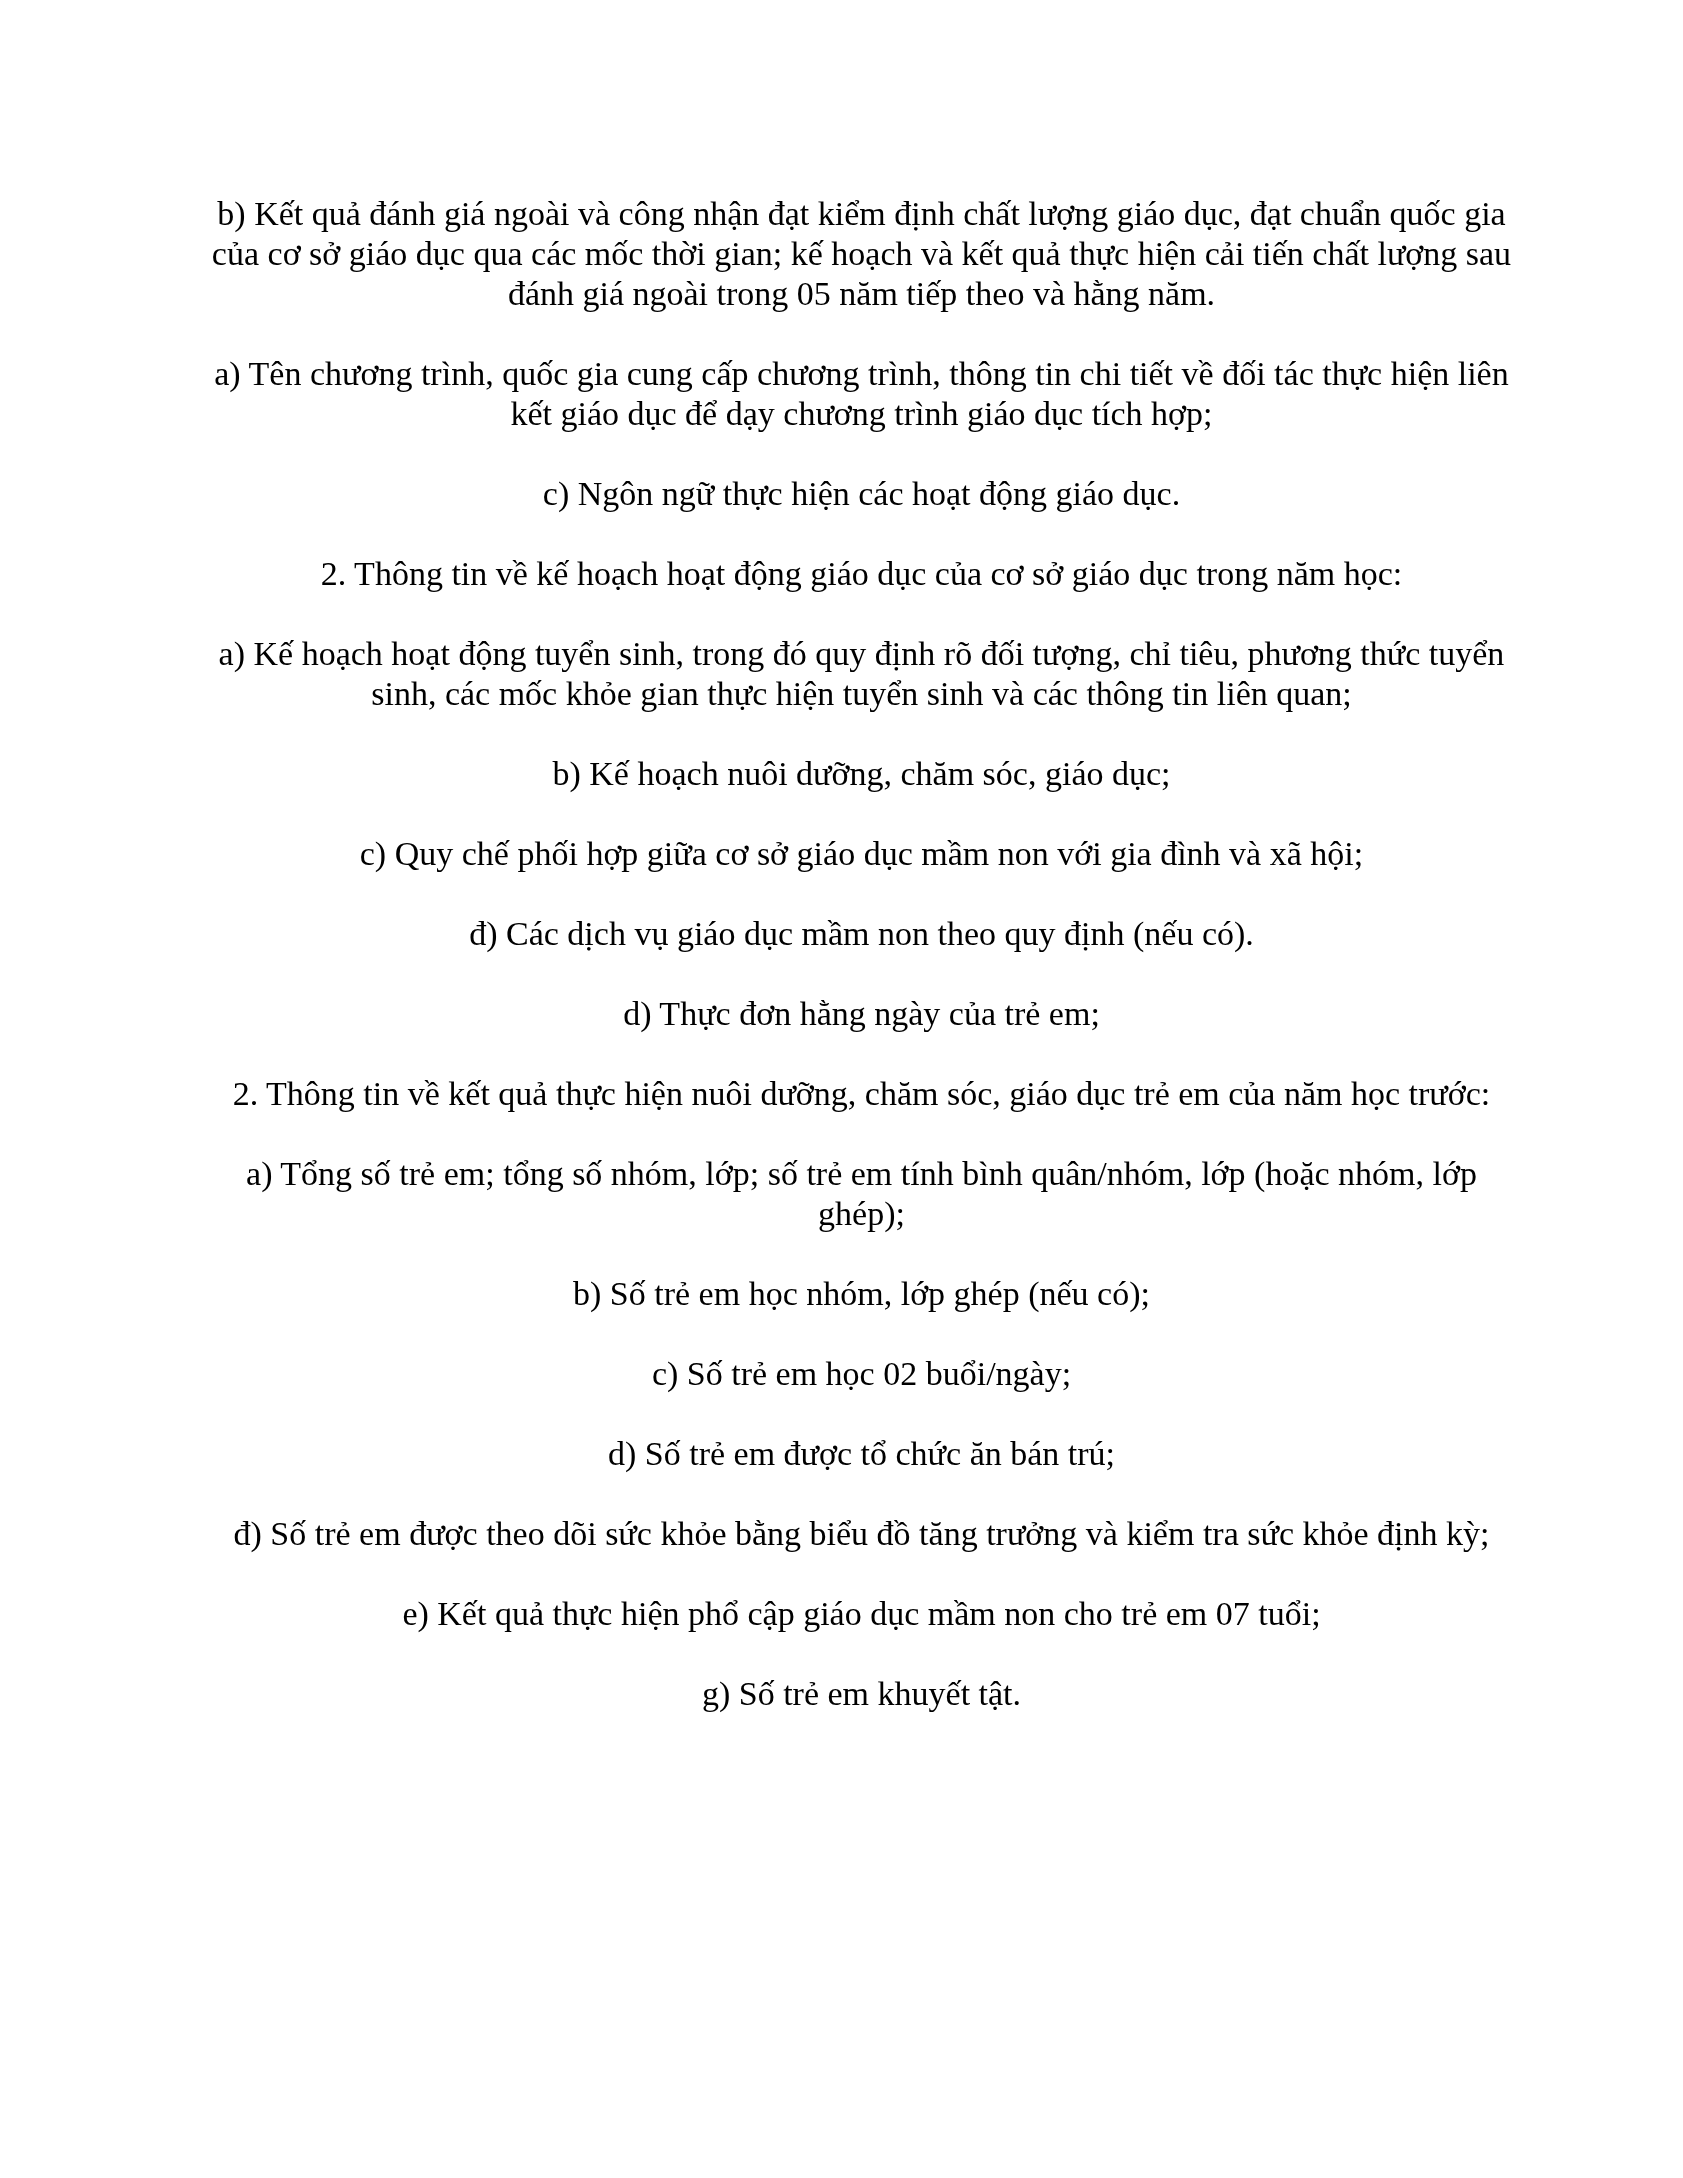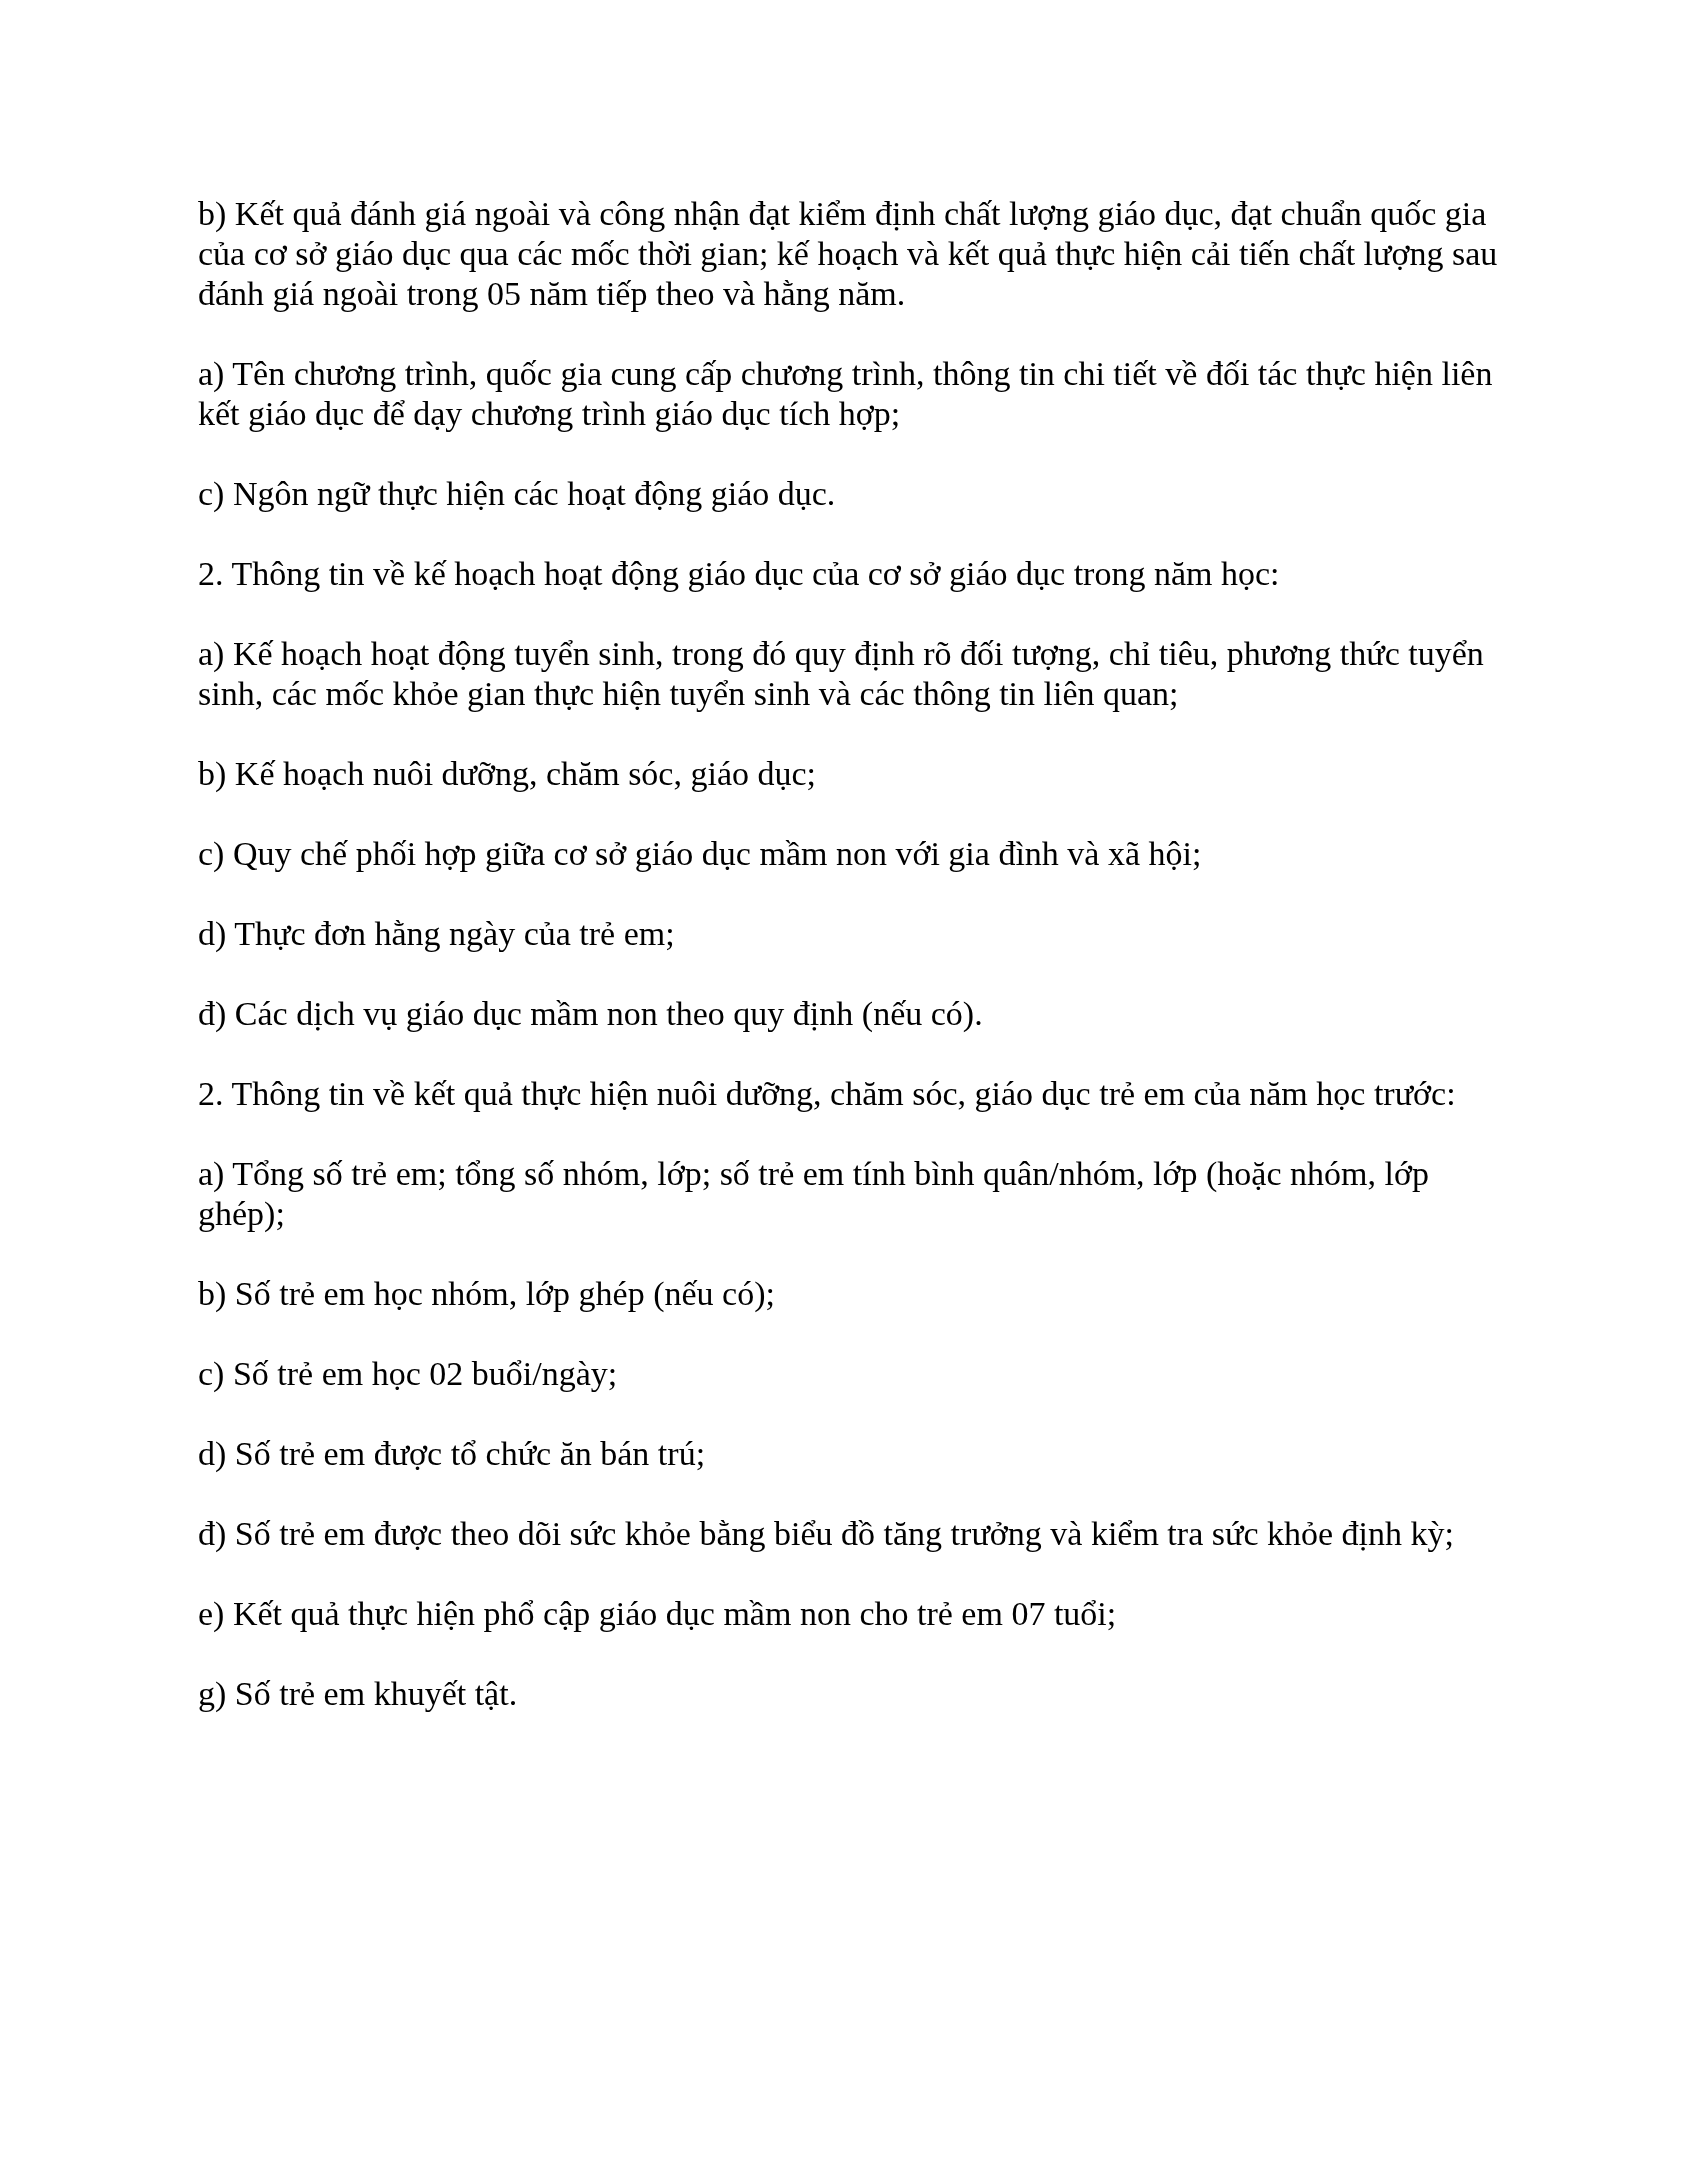--- a/index.html
+++ b/index.html
@@ -12,20 +12,21 @@
     width: 1683px;
     height: 2178px;
     box-sizing: border-box;
     background: #ffffff;
     padding: 194px 158px 0 198px;
     font-family: "Liberation Serif", "DejaVu Serif", serif;
     font-size: 34px;
     line-height: 40px;
     color: #000000;
     overflow: hidden;
+    text-align: center;
   }
   .para {
     margin: 0 0 40px 0;
     white-space: pre;       
     letter-spacing: 0;
   }
   .heading {
     font-weight: 700;
   }
 </style>
@@ -37,22 +38,22 @@
 của cơ sở giáo dục qua các mốc thời gian; kế hoạch và kết quả thực hiện cải tiến chất lượng sau
 đánh giá ngoài trong 05 năm tiếp theo và hằng năm.</p>
   <p class="para">a) Tên chương trình, quốc gia cung cấp chương trình, thông tin chi tiết về đối tác thực hiện liên
 kết giáo dục để dạy chương trình giáo dục tích hợp;</p>
   <p class="para">c) Ngôn ngữ thực hiện các hoạt động giáo dục.</p>
   <p class="para">2. Thông tin về kế hoạch hoạt động giáo dục của cơ sở giáo dục trong năm học:</p>
   <p class="para">a) Kế hoạch hoạt động tuyển sinh, trong đó quy định rõ đối tượng, chỉ tiêu, phương thức tuyển
 sinh, các mốc khỏe gian thực hiện tuyển sinh và các thông tin liên quan;</p>
   <p class="para">b) Kế hoạch nuôi dưỡng, chăm sóc, giáo dục;</p>
   <p class="para">c) Quy chế phối hợp giữa cơ sở giáo dục mầm non với gia đình và xã hội;</p>
+  <p class="para">đ) Các dịch vụ giáo dục mầm non theo quy định (nếu có).</p>
   <p class="para">d) Thực đơn hằng ngày của trẻ em;</p>
-  <p class="para">đ) Các dịch vụ giáo dục mầm non theo quy định (nếu có).</p>
   <p class="para">2. Thông tin về kết quả thực hiện nuôi dưỡng, chăm sóc, giáo dục trẻ em của năm học trước:</p>
   <p class="para">a) Tổng số trẻ em; tổng số nhóm, lớp; số trẻ em tính bình quân/nhóm, lớp (hoặc nhóm, lớp
 ghép);</p>
   <p class="para">b) Số trẻ em học nhóm, lớp ghép (nếu có);</p>
   <p class="para">c) Số trẻ em học 02 buổi/ngày;</p>
   <p class="para">d) Số trẻ em được tổ chức ăn bán trú;</p>
   <p class="para">đ) Số trẻ em được theo dõi sức khỏe bằng biểu đồ tăng trưởng và kiểm tra sức khỏe định kỳ;</p>
   <p class="para">e) Kết quả thực hiện phổ cập giáo dục mầm non cho trẻ em 07 tuổi;</p>
   <p class="para">g) Số trẻ em khuyết tật.</p>
 </div>

